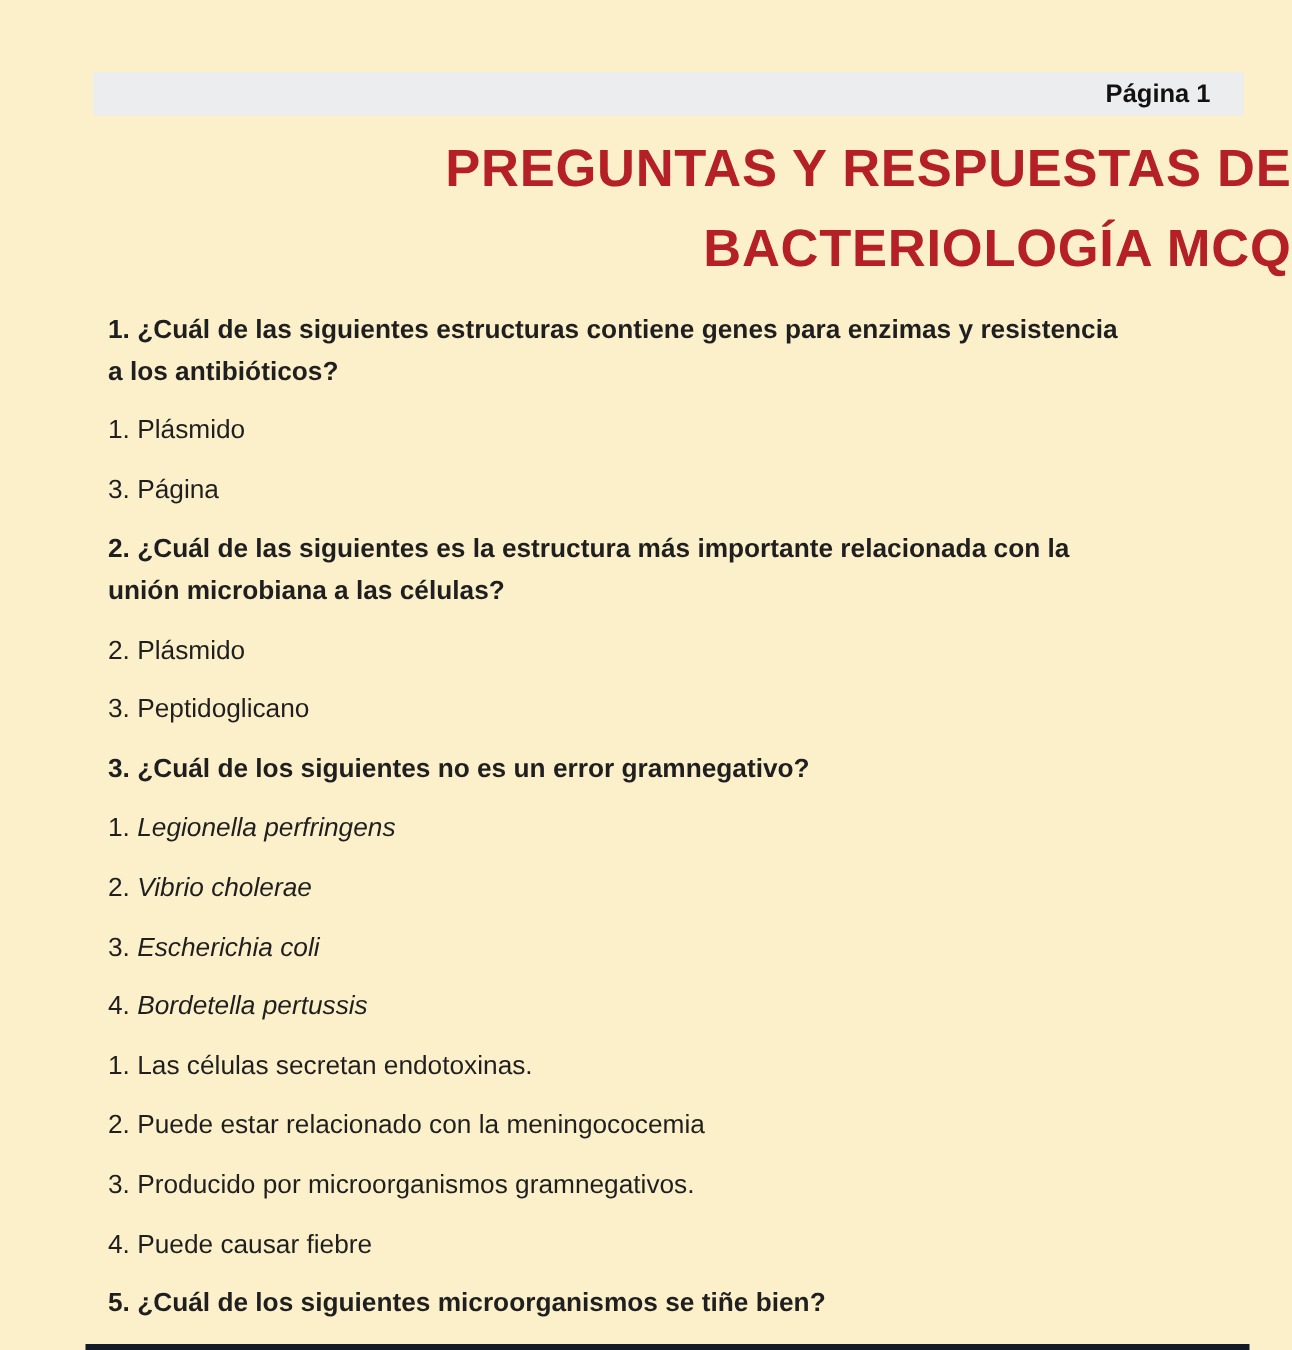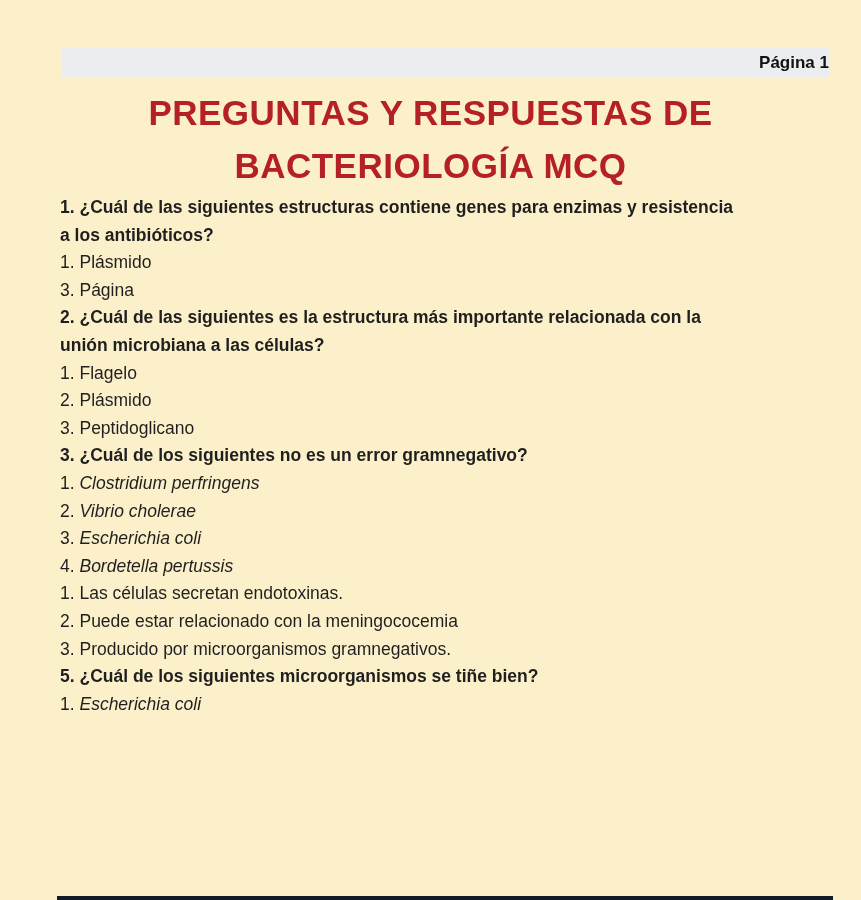--- a/index.html
+++ b/index.html
@@ -14,50 +14,50 @@
   .page { position: absolute; inset: 0; }
 
   .header-bar {
     position: absolute;
     left: 62px; top: 48px;
     width: 767px; height: 29px;
     background: var(--header_bar_bg, #ECEDEF);
     display: flex;
     align-items: center;
     justify-content: flex-end;
-    padding-right: 0;
+    padding-right: 22px;
     box-sizing: border-box;
   }
   .page-num {
     font-weight: bold;
     font-size: 17px;
     color: #121212;
   }
 
   .title {
     position: absolute;
     top: 86px; left: 0; right: 0;
     margin: 0;
-    text-align: center;
+    text-align: right;
     font-size: 35px;
     line-height: 53px;
     font-weight: bold;
     color: var(--accent_red, #B42025);
     white-space: pre-line;
     letter-spacing: 0.5px;
   }
 
   .body {
     position: absolute;
     top: 194px; left: 60px;
     width: 772px;
     font-size: 17.5px;
     line-height: 27.6px;
   }
-  .body p { margin: 0; white-space: pre-line; }
+  .body p { margin: 12px; white-space: pre-line; }
   .q { font-weight: bold; }
   .opt { font-weight: normal; }
   .i { font-style: italic; }
 
   .bottom-bar {
     position: absolute;
     left: 57px; right: 28px; bottom: 0;
     height: 4px;
     background: var(--bottom_bar, #131B28);
   }
@@ -74,30 +74,30 @@
   <h1 class="title">PREGUNTAS Y RESPUESTAS DE
 BACTERIOLOGÍA MCQ</h1>
 
   <div class="body">
       <p class="q">1. ¿Cuál de las siguientes estructuras contiene genes para enzimas y resistencia
 a los antibióticos?</p>
       <p class="opt"><span>1. </span><span>Plásmido</span></p>
       <p class="opt"><span>3. </span><span>Página</span></p>
       <p class="q">2. ¿Cuál de las siguientes es la estructura más importante relacionada con la
 unión microbiana a las células?</p>
-      <p class="opt"><span>1. </span><span>Flagelo</span></p>
       <p class="opt"><span>2. </span><span>Plásmido</span></p>
       <p class="opt"><span>3. </span><span>Peptidoglicano</span></p>
       <p class="q">3. ¿Cuál de los siguientes no es un error gramnegativo?</p>
-      <p class="opt"><span>1. </span><span class="i">Clostridium perfringens</span></p>
+      <p class="opt"><span>1. </span><span class="i">Legionella perfringens</span></p>
       <p class="opt"><span>2. </span><span class="i">Vibrio cholerae</span></p>
       <p class="opt"><span>3. </span><span class="i">Escherichia coli</span></p>
       <p class="opt"><span>4. </span><span class="i">Bordetella pertussis</span></p>
       <p class="opt"><span>1. </span><span>Las células secretan endotoxinas.</span></p>
       <p class="opt"><span>2. </span><span>Puede estar relacionado con la meningococemia</span></p>
       <p class="opt"><span>3. </span><span>Producido por microorganismos gramnegativos.</span></p>
+      <p class="opt"><span>4. </span><span>Puede causar fiebre</span></p>
       <p class="q">5. ¿Cuál de los siguientes microorganismos se tiñe bien?</p>
       <p class="opt"><span>1. </span><span class="i">Escherichia coli</span></p>
     </div>
 
   <div class="bottom-bar"></div>
 
 </div>
 
 </body></html>

